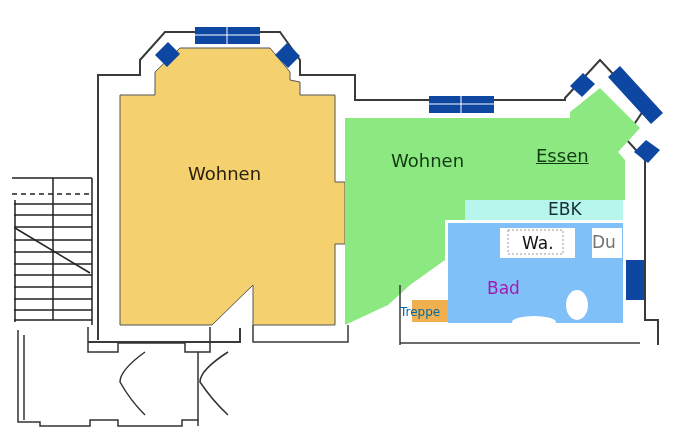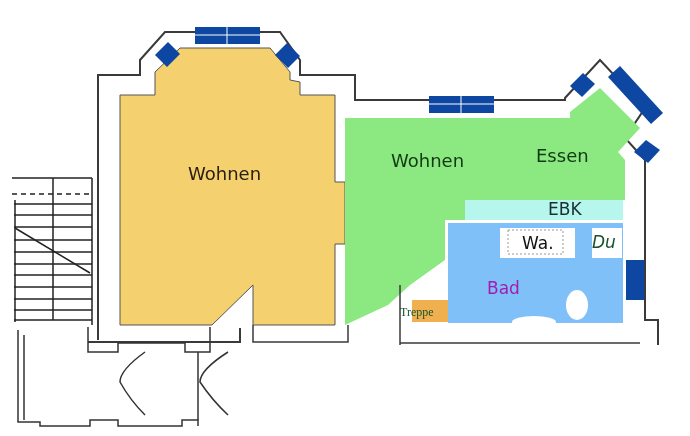--- a/index.html
+++ b/index.html
@@ -83,18 +83,18 @@
     <polyline points="24,335 24,420"></polyline>
     <polyline points="88,327 88,352 118,352 118,343 185,343 185,352 210,352 210,327"></polyline>
     <path d="M145,352 Q120,370 120,382 Q130,400 145,415"></path>
     <path d="M228,352 Q200,370 200,382 Q212,400 228,415"></path>
     <line x1="198" y1="352" x2="198" y2="420"></line>
   </g>
 </svg>
 
 <div class="lbl" style="left:188px; top:165px; font-size:18px; color:#2a2010;">Wohnen</div>
 <div class="lbl" style="left:391px; top:152px; font-size:18px; color:#123a12;">Wohnen</div>
-<div class="lbl" style="left:536px; top:147px; font-size:18px; color:#123a12;">Essen</div>
+<div class="lbl" style="left:536px; top:147px; font-size:18px; color:#123a12;text-decoration:underline;">Essen</div>
 <div class="lbl" style="left:548px; top:201px; font-size:17px; color:#173030;">EBK</div>
 <div class="lbl" style="left:522px; top:235px; font-size:17px; color:#111;">Wa.</div>
-<div class="lbl" style="left:592px; top:234px; font-size:17px; color:#14532d;font-style:italic;">Du</div>
+<div class="lbl" style="left:592px; top:234px; font-size:17px; color:#737373;">Du</div>
 <div class="lbl" style="left:487px; top:280px; font-size:17px; color:#a21caf;">Bad</div>
-<div class="lbl" style="left:400px; top:306px; font-size:12px; color:#14532d;font-family:Liberation Serif, serif;">Treppe</div>
+<div class="lbl" style="left:400px; top:306px; font-size:12px; color:#0369a1;">Treppe</div>
 
 </body></html>

